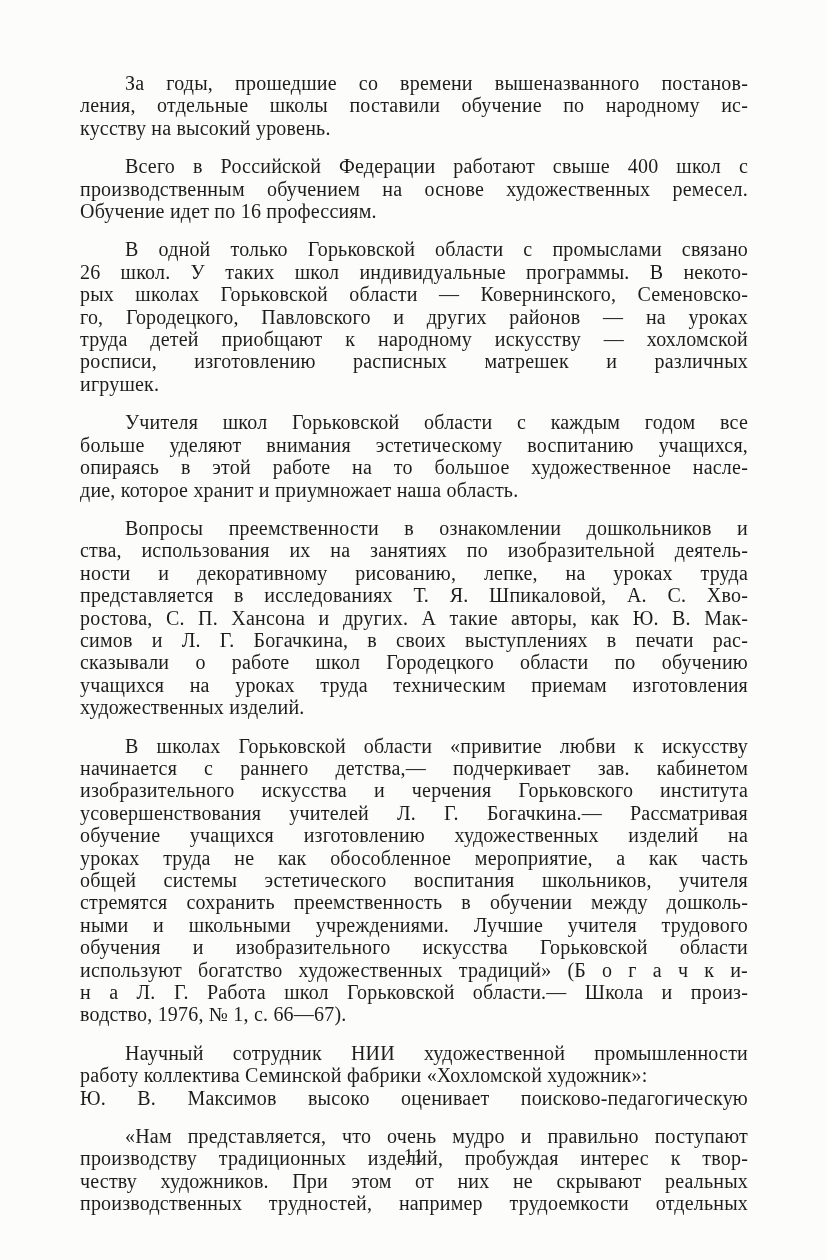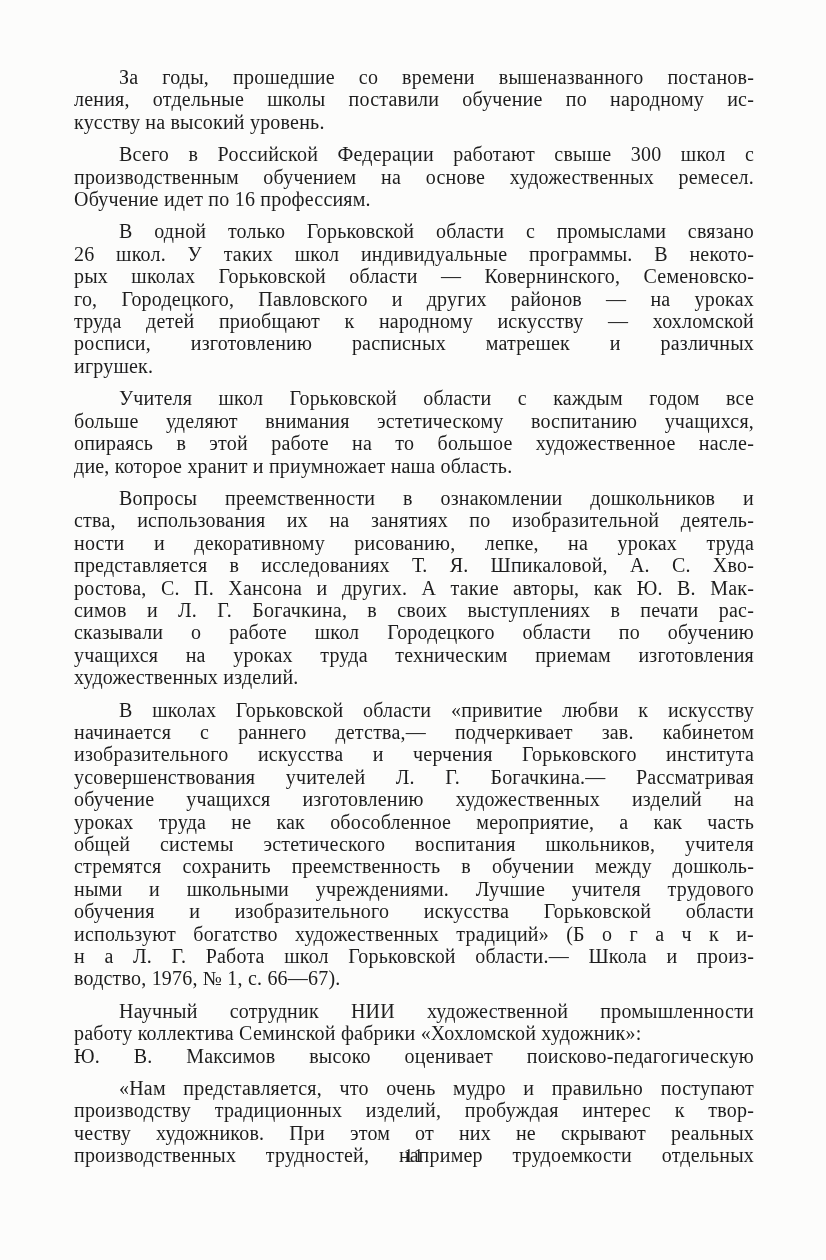--- a/index.html
+++ b/index.html
@@ -30,21 +30,21 @@
     position: absolute;
     left: 64px;
     top: 56px;
     width: 700px;
     color: var(--ink);
     font-size: 20px;
     line-height: 22.4px;
     letter-spacing: 0.2px;
   }
   .para {
-    margin: 10px;
+    margin: 16px;
   }
   .line {
     text-align: justify;
     text-align-last: justify;
     white-space: normal;
   }
   .line.indent {
     text-indent: 45px;
   }
   .line.final {
@@ -65,21 +65,21 @@
 <body>
 
 <div class="scan-page">
   <div class="text-block">
       <div class="para">
         <div class="line indent">За годы, прошедшие со времени вышеназванного постанов-</div>
         <div class="line">ления, отдельные школы поставили обучение по народному ис-</div>
         <div class="line final">кусству на высокий уровень.</div>
       </div>
       <div class="para">
-        <div class="line indent">Всего в Российской Федерации работают свыше 300 школ с</div>
+        <div class="line indent">Всего в Российской Федерации работают свыше 400 школ с</div>
         <div class="line">производственным обучением на основе художественных ремесел.</div>
         <div class="line final">Обучение идет по 16 профессиям.</div>
       </div>
       <div class="para">
         <div class="line indent">В одной только Горьковской области с промыслами связано</div>
         <div class="line">26 школ. У таких школ индивидуальные программы. В некото-</div>
         <div class="line">рых школах Горьковской области — Ковернинского, Семеновско-</div>
         <div class="line">го, Городецкого, Павловского и других районов — на уроках</div>
         <div class="line">труда детей приобщают к народному искусству — хохломской</div>
         <div class="line">росписи, изготовлению расписных матрешек и различных</div>

